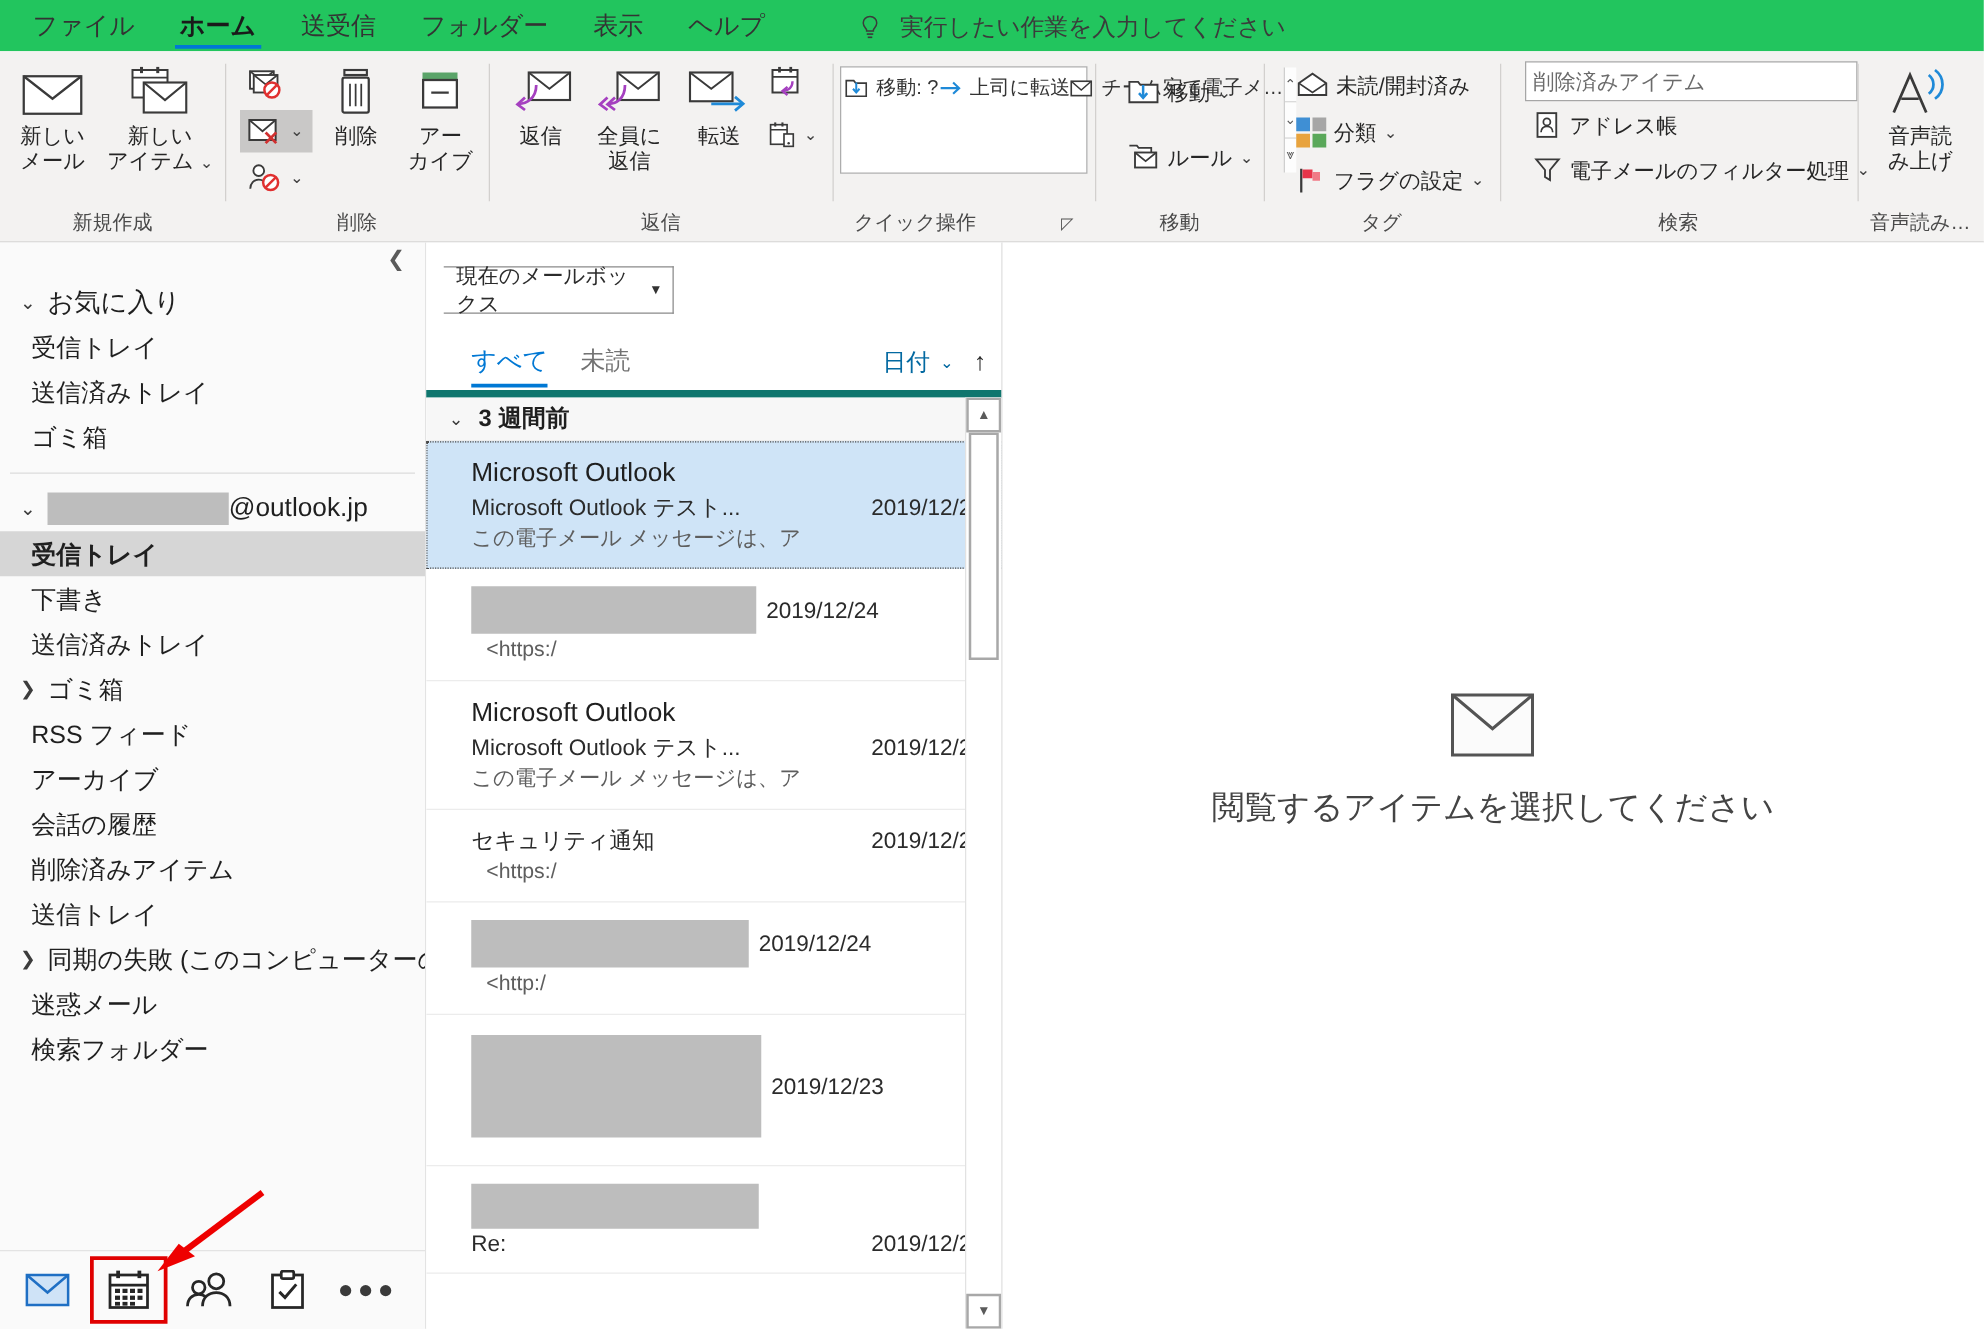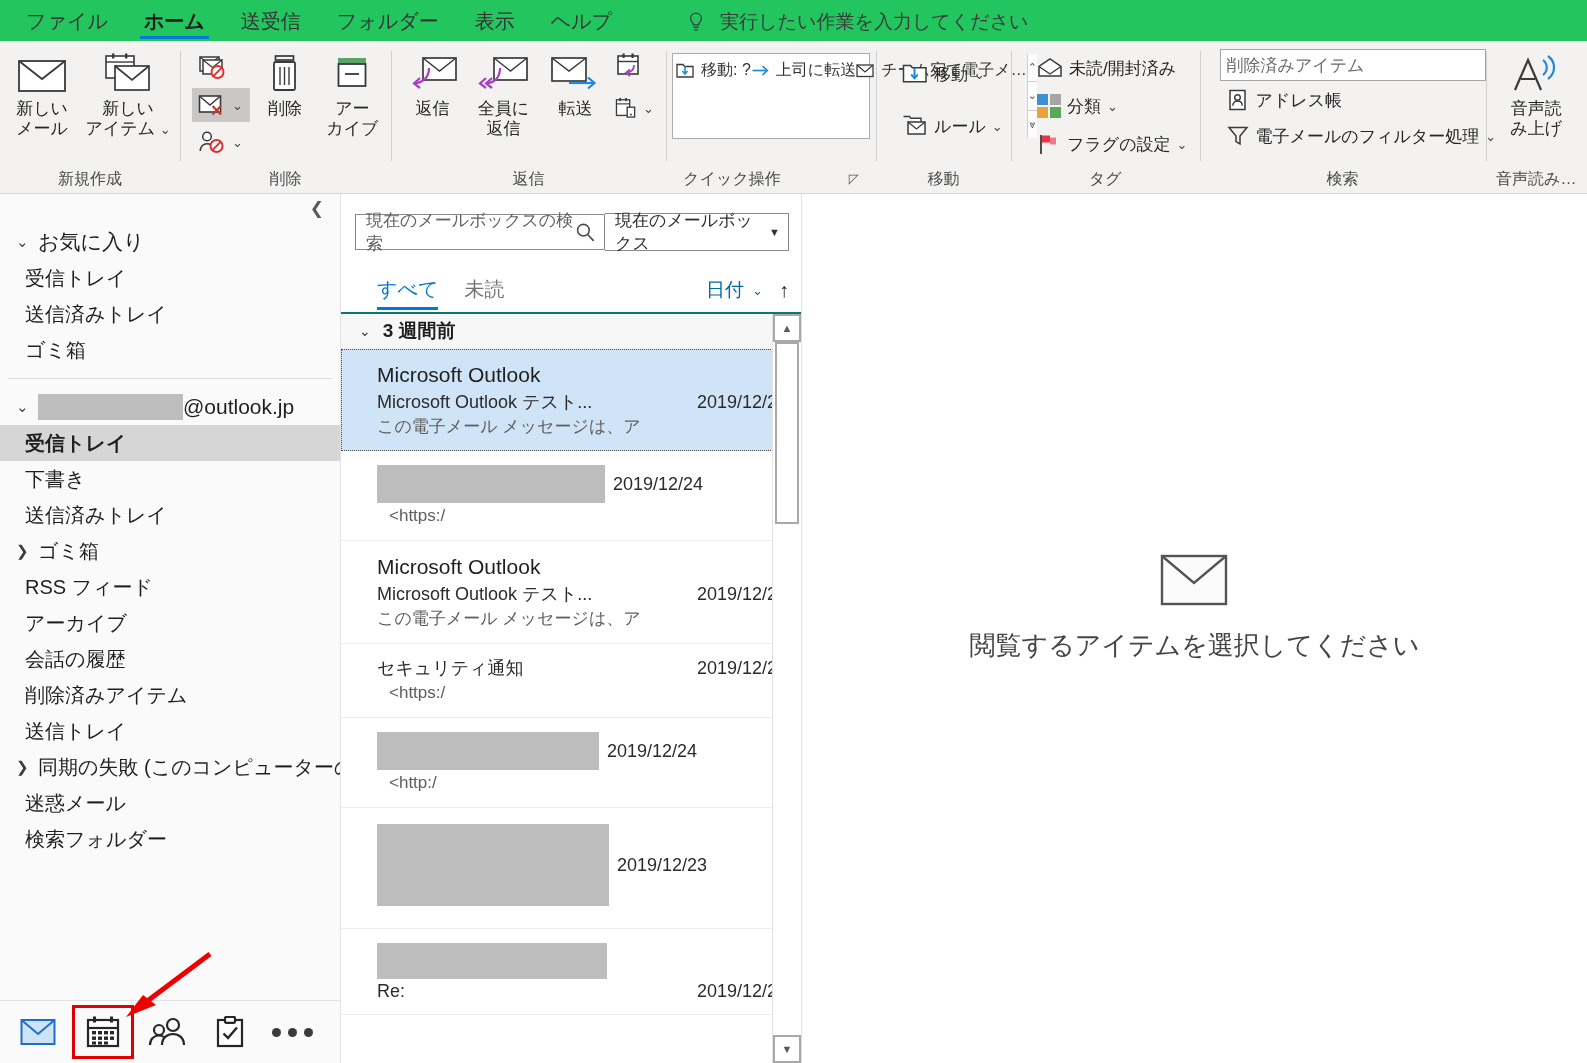--- a/index.html
+++ b/index.html
@@ -114,21 +114,21 @@
   .msearch-in span{font-size:17px;color:#5f5f5f;}
   .mscope{
     width:165px;height:36px;border:1px solid #8a8a8a;border-left:none;background:#fff;
     display:flex;align-items:center;padding:0 8px 0 10px;
   }
   .mscope span{font-size:17px;color:#2b2b2b;}
   .mscope .caret{font-size:11px;color:#333;}
 
   .filterrow{
     height:44px;display:flex;align-items:center;padding:0 12px 0 36px;position:relative;
-    border-bottom:2px solid #0f766e;
+    border-bottom:6px solid #0f766e;
   }
   .ftab{font-size:20px;color:#737373;margin-right:26px;position:relative;height:42px;line-height:40px;cursor:default;}
   .ftab.active{color:#0078d4;}
   .ftab.active::after{content:"";position:absolute;left:0;right:0;bottom:1px;height:3px;background:#0078d4;}
   .sortgrp{margin-left:auto;display:flex;align-items:center;gap:16px;}
   .sortgrp .sv{font-size:19px;color:#0369a1;display:flex;align-items:center;gap:8px;cursor:default;}
   .sortgrp .up{font-size:20px;color:#2b2b2b;cursor:default;}
 
   .msglist{flex:1;overflow:hidden;position:relative;}
   .grouphdr{
@@ -621,27 +621,20 @@
               <i></i>
               <i></i>
             </span>
         </div>
       </div>
     </div>
 
     <div class="msgpane">
 
       <div class="msgsearch">
-        <div class="msearch-in">
-          <span>現在のメールボックスの検索</span>
-          <svg width="22" height="22" viewBox="0 0 22 22">
-            <circle cx="9" cy="9" r="6.2" fill="none" stroke="#4a4a4a" stroke-width="1.7"></circle>
-            <line x1="13.6" y1="13.6" x2="20" y2="20.5" stroke="#4a4a4a" stroke-width="1.7"></line>
-          </svg>
-        </div>
         <div class="mscope">
           <span>現在のメールボックス</span>
           <span class="caret">▼</span>
         </div>
       </div>
 
       <div class="filterrow">
         <div class="ftab active">すべて</div>
         <div class="ftab">未読</div>
         <div class="sortgrp">

